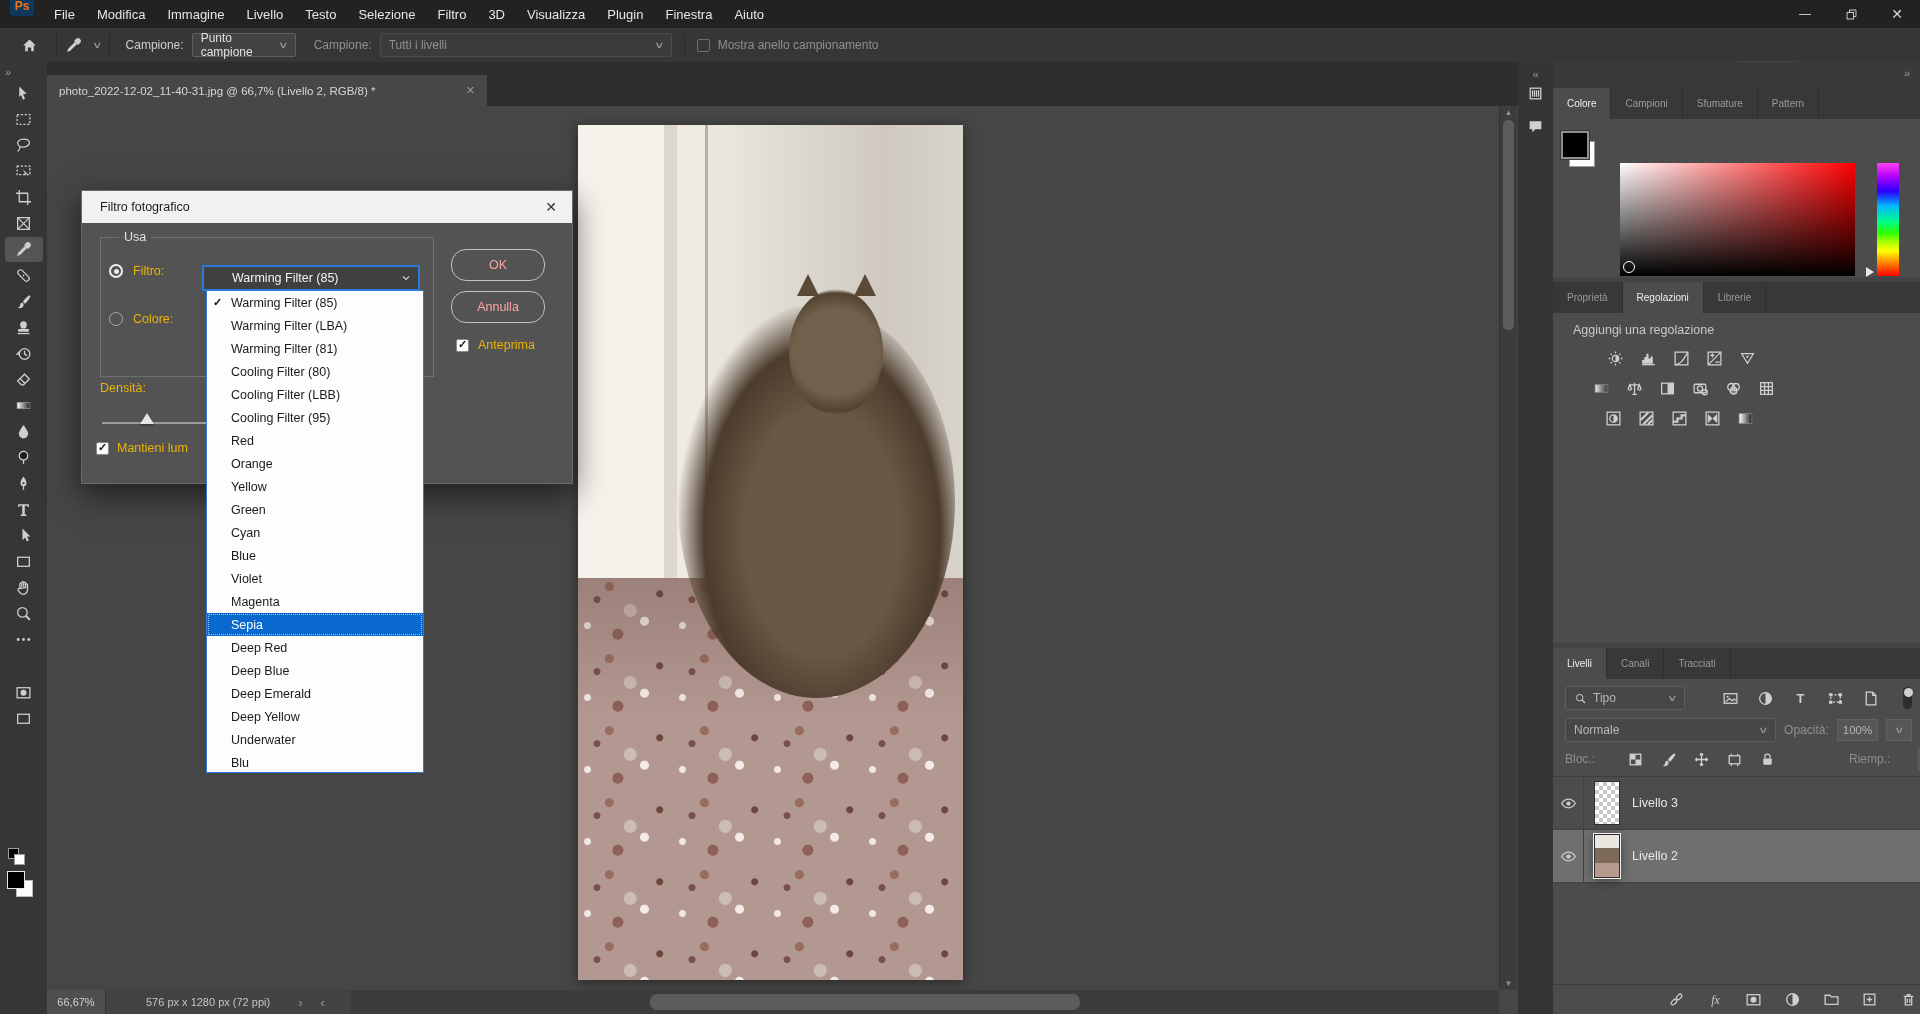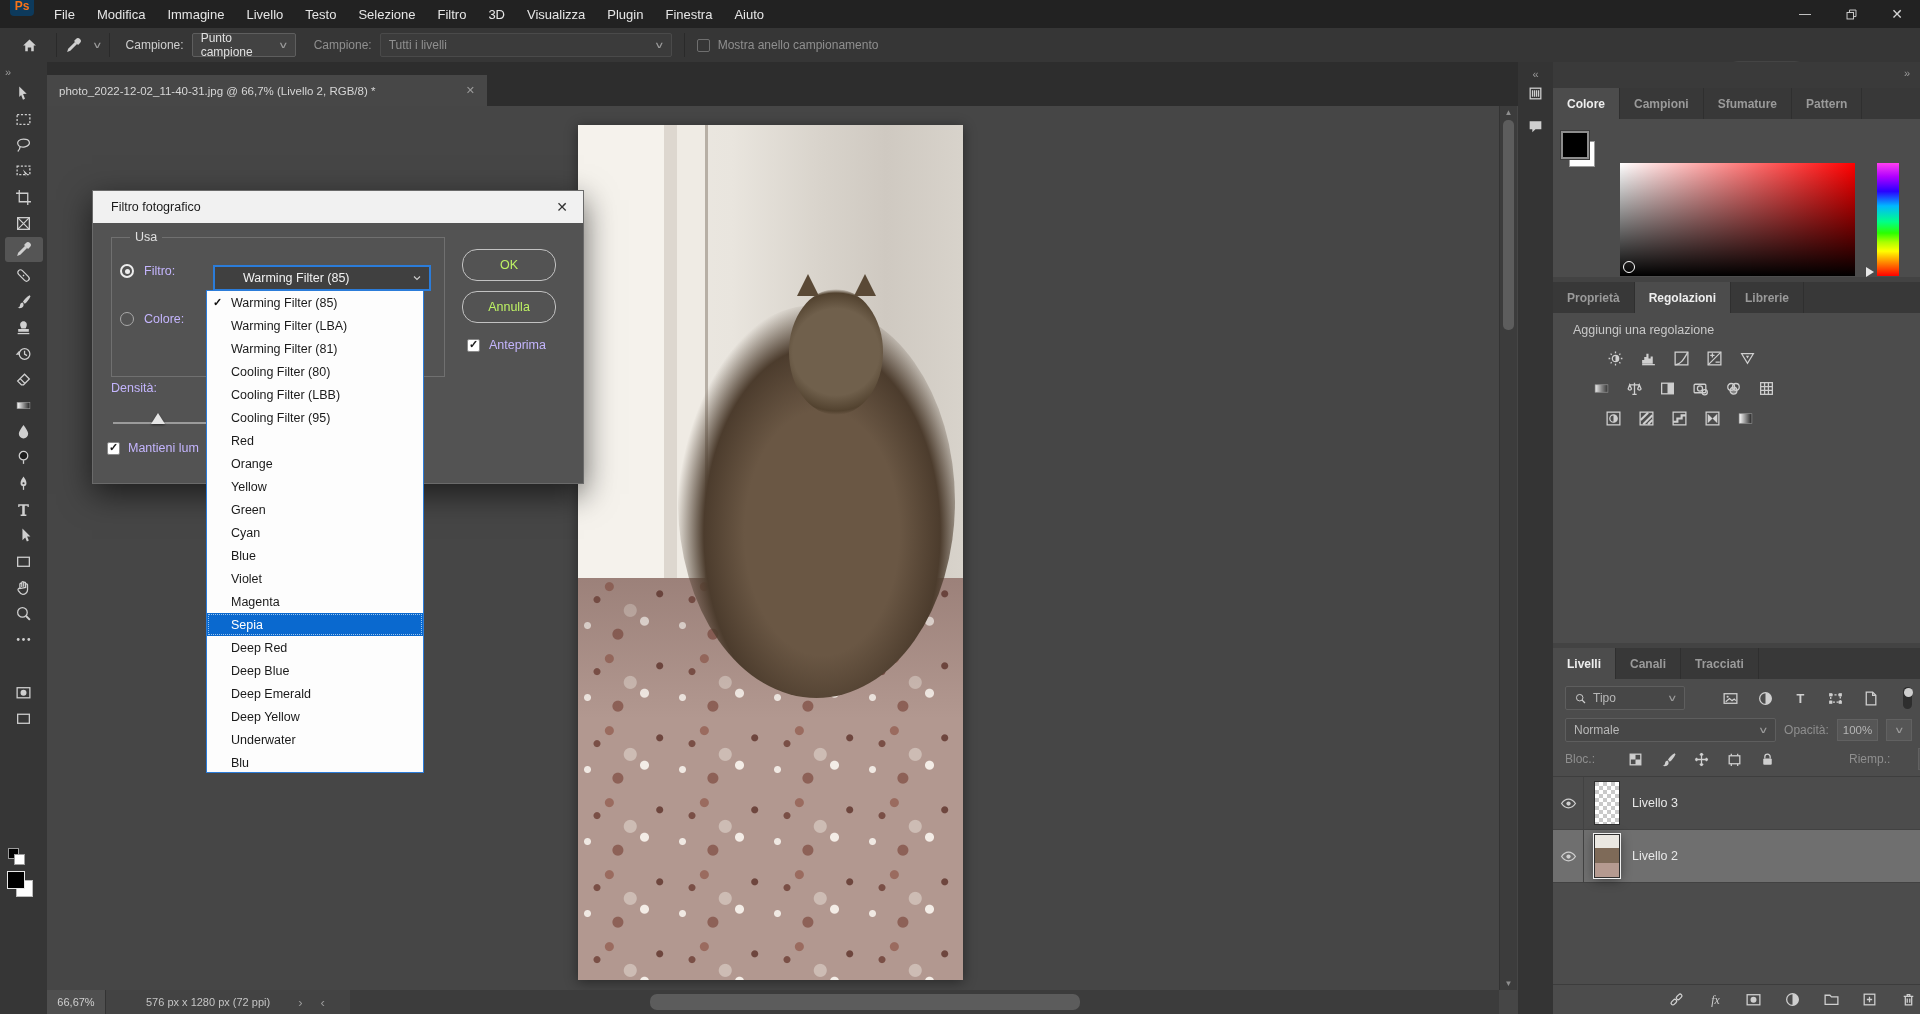--- a/index.html
+++ b/index.html
@@ -65,57 +65,57 @@
   .ear{position:absolute;top:-12%;width:0;height:0;border-left:11px solid transparent;border-right:11px solid transparent;border-bottom:22px solid #5a4936}
   
   .statusbar{left:47px;top:990px;width:1452px;height:24px;background:#434343;display:flex;align-items:center;font-size:11px;color:#cfcfcf}
   .zoom-chip{width:58px;height:24px;background:#4f4f4f;border-right:1px solid #333;display:flex;align-items:center;justify-content:center}
   .hscroll{position:absolute;left:303px;top:0;width:1149px;height:24px;background:#3c3c3c}
   .hthumb{position:absolute;left:300px;top:4px;width:430px;height:16px;background:#5c5c5c;border-radius:7px}
   
   .dockstrip{left:1518px;top:62px;width:35px;height:952px;background:#343434;border-right:1px solid #2b2b2b}
   .dock{left:1553px;top:62px;width:367px;height:952px;background:#434343}
   .dockhead{position:absolute;left:0;top:0;width:100%;height:26px;background:#3a3a3a}
-  .tabbar{position:absolute;left:0;width:100%;height:31px;background:#383838;display:flex;font-size:12px;font-weight:bold;color:#9a9a9a}
+  .tabbar{position:absolute;left:0;width:100%;height:31px;background:#383838;display:flex;font-size:10px;font-weight:normal;color:#9a9a9a}
   .ptab{padding:0 14px;display:flex;align-items:center;border-right:1px solid #2f2f2f;height:100%}
   .ptab.active{background:#4c4c4c;color:#eee}
   .burger{position:absolute;right:8px;width:16px;color:#bdbdbd}
   .panelbody{position:absolute;left:0;width:100%;background:#4c4c4c}
   .adj-row{display:flex;gap:9px;margin-top:8px}
   .adj-ic{width:24px;height:22px;display:flex;align-items:center;justify-content:center}
   .chip{height:20px;background:#565656;border:1px solid #616161;color:#b5b5b5;font-size:11.5px;display:flex;align-items:center;padding:0 5px}
   .layerrow{position:absolute;left:0;width:100%;height:52px;background:#4c4c4c;border-bottom:1px solid #424242;display:flex;align-items:center}
   .layerrow.selected{background:#6f6f6f}
   .eye-cell{width:30px;display:flex;justify-content:center;border-right:1px solid #424242;height:100%;align-items:center}
   .thumb{width:24px;height:42px;margin-left:10px;border:1px solid #2f2f2f;flex:none}
   .thumb.checker{background:repeating-conic-gradient(#fff 0 25%,#c9c9c9 0 50%);background-size:8px 8px}
   .thumb.photo{background:linear-gradient(180deg,#eae7e1 0 32%,#7e6a58 32% 66%,#b59a90 66%);outline:1px solid #f0f0f0}
   .lname{margin-left:12px;font-size:12.5px;color:#e8e8e8}
   .toggle{width:11px;height:22px;background:#2e2e2e;border-radius:5px;position:relative}
   .toggle::after{content:"";position:absolute;left:1px;top:1px;width:9px;height:9px;border-radius:50%;background:#cfcfcf}
   
-  .dialog{left:92px;top:190px;width:492px;height:294px;background:#535353;border:1px solid #6a6a6a;
+  .dialog{left:81px;top:190px;width:492px;height:294px;background:#535353;border:1px solid #6a6a6a;
           box-shadow:0 10px 30px rgba(0,0,0,.6);z-index:50;box-sizing:border-box}
   .dlg-title{position:absolute;left:0;top:0;width:100%;height:32px;background:#f1f1f1;color:#1a1a1a;
              font-size:12.5px;display:flex;align-items:center;justify-content:space-between;padding:0 10px 0 18px;box-sizing:border-box}
   .dlg-close{color:#333;font-size:14px;width:22px;text-align:center}
   .group{position:absolute;left:18px;top:46px;width:332px;height:138px;border:1px solid #707070}
   .group-label{position:absolute;left:18px;top:-8px;background:#535353;padding:0 5px;font-size:12.5px;color:#e0e0e0}
   .radio{width:14px;height:14px;border-radius:50%;border:1px solid #a9a9a9;box-sizing:border-box;position:relative;flex:none}
   .radio.on{border:2px solid #ededed}
   .radio.on::after{content:"";position:absolute;left:2.5px;top:2.5px;width:5px;height:5px;border-radius:50%;background:#ededed}
-  .dlg-label{font-size:12.5px;color:#c4b5fd}
+  .dlg-label{font-size:12.5px;color:#eab308}
   .dlg-select{position:absolute;left:120px;top:74px;width:218px;height:26px;background:#404040;border:2px solid #2b7cd9;
               display:flex;align-items:center;justify-content:space-between;font-size:12.5px;color:#f2f2f2;
               padding:0 6px 0 28px;box-sizing:border-box}
   .slider-track{position:absolute;left:20px;top:231px;width:184px;height:2px;background:#9b9b9b}
   .slider-thumb{position:absolute;left:58px;top:222px;width:0;height:0;border-left:7px solid transparent;
                 border-right:7px solid transparent;border-bottom:11px solid #e5e5e5;filter:drop-shadow(0 1px 1px rgba(0,0,0,.5))}
   .dlg-btn{position:absolute;left:369px;width:92px;height:30px;border:1px solid #c2c2c2;border-radius:15px;
-           display:flex;align-items:center;justify-content:center;font-size:12.5px;color:#bef264}
+           display:flex;align-items:center;justify-content:center;font-size:12.5px;color:#fca5a5}
   
   .droplist{left:206px;top:290px;width:218px;height:483px;background:#fdfdfd;border:1px solid #2b7cd9;
             z-index:60;box-sizing:border-box;font-size:12.5px;color:#1a1a1a}
   .dd-item{height:23px;display:flex;align-items:center;padding-left:6px;box-sizing:border-box}
   .dd-item .chk{width:18px;font-weight:bold;font-size:11px;color:#111}
   .dd-item.hl{background:#0a69cf;color:#fff;outline:1px dotted #9cc5ee;outline-offset:-2px}
   
   .colorfield{position:absolute;left:67px;top:44px;width:235px;height:113px;
       background:linear-gradient(180deg,rgba(0,0,0,0) 0%,#000 100%),linear-gradient(90deg,#fff 0%,#f00 100%)}
   .cf-ring{position:absolute;left:3px;bottom:3px;width:10px;height:10px;border:1px solid #fff;border-radius:50%}

